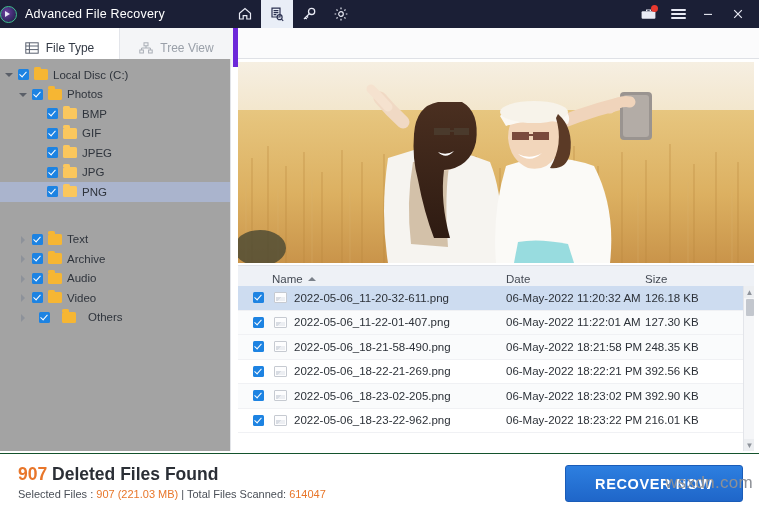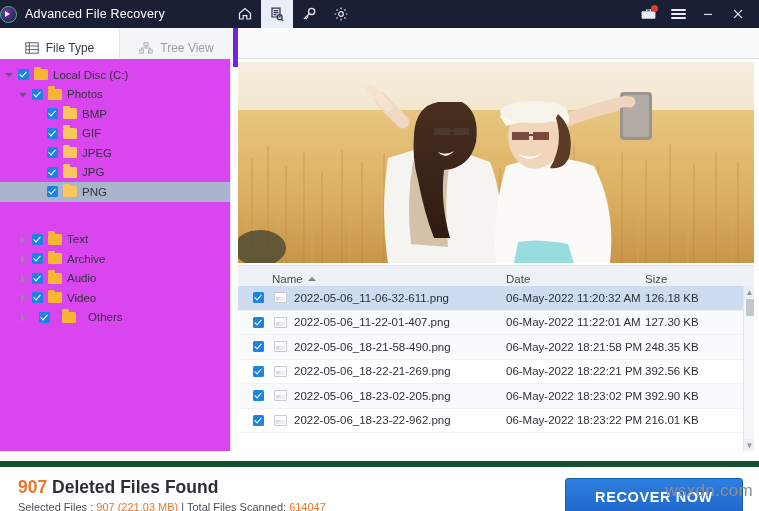--- a/index.html
+++ b/index.html
@@ -77,21 +77,21 @@
     position:absolute; right:12px; top:35px; width:158px; height:18px;
     border:1px solid #c9ccd2; background:#fff; display:flex; align-items:center;
     padding:0 5px; gap:6px;
   }
   .searchbox .sph { font-size:10.5px; color:#9b9fa7; flex:1; }
   .searchbox .clr { font-size:11px; color:#3a3f47; cursor:pointer; line-height:1; }
 
   
   .sidebar {
     position:absolute; left:0; top:59px; width:231px; height:392px;
-    background:#d946ef; border-right:1px solid #e2e4e8; overflow:hidden;
+    background:#a3a3a3; border-right:1px solid #e2e4e8; overflow:hidden;
   }
   .node {
     display:flex; align-items:center; height:19.5px; gap:5px; cursor:pointer;
     font-size:11.5px; color:#2f343c; white-space:nowrap;
   }
   .node.selected { background:#aab4cd; }
   .arrow {
     width:9px; height:9px; flex:0 0 auto; position:relative;
   }
   .arrow.down::after{
@@ -186,22 +186,22 @@
   }
   .sb-arrow.up { top:0; }
   .sb-arrow.down { bottom:0; }
   .sb-thumb {
     position:absolute; left:1.5px; top:13px; width:8px; height:17px;
     background:#c3c7ce; border-radius:1px; cursor:pointer;
   }
 
   
   .footer {
-    position:absolute; left:0; bottom:8px; width:759px; height:42px;
-    background:#ffffff; border-top:6px solid #14532d;
+    position:absolute; left:0; bottom:16px; width:759px; height:42px;
+    background:#ffffff; border-top:1px solid #14532d;
   }
   .f-title {
     position:absolute; left:18px; top:10px; font-size:17.5px; font-weight:bold; color:#2b2f36;
   }
   .f-title .cnt { color:#e8762a; }
   .f-sub {
     position:absolute; left:18px; top:34px; font-size:11px; color:#4a4f57;
   }
   .f-sub .or { color:#e8762a; }
   .recover {
@@ -459,21 +459,21 @@
     </span>
     <span class="col-date">Date</span>
     <span class="col-size">Size</span>
   </div>
 
   <div class="filelist">
     <div id="rows-root">
         <div class="frow sel">
           <span class="fcb"></span>
           <span class="fico"></span>
-          <span class="fname">2022-05-06_11-06-32-611.png</span>
+          <span class="fname">2022-05-06_11-20-32-611.png</span>
           <span class="fdate">06-May-2022 11:20:32 AM</span>
           <span class="fsize">126.18 KB</span>
         </div>
         <div class="frow alt">
           <span class="fcb"></span>
           <span class="fico"></span>
           <span class="fname">2022-05-06_11-22-01-407.png</span>
           <span class="fdate">06-May-2022 11:22:01 AM</span>
           <span class="fsize">127.30 KB</span>
         </div>

